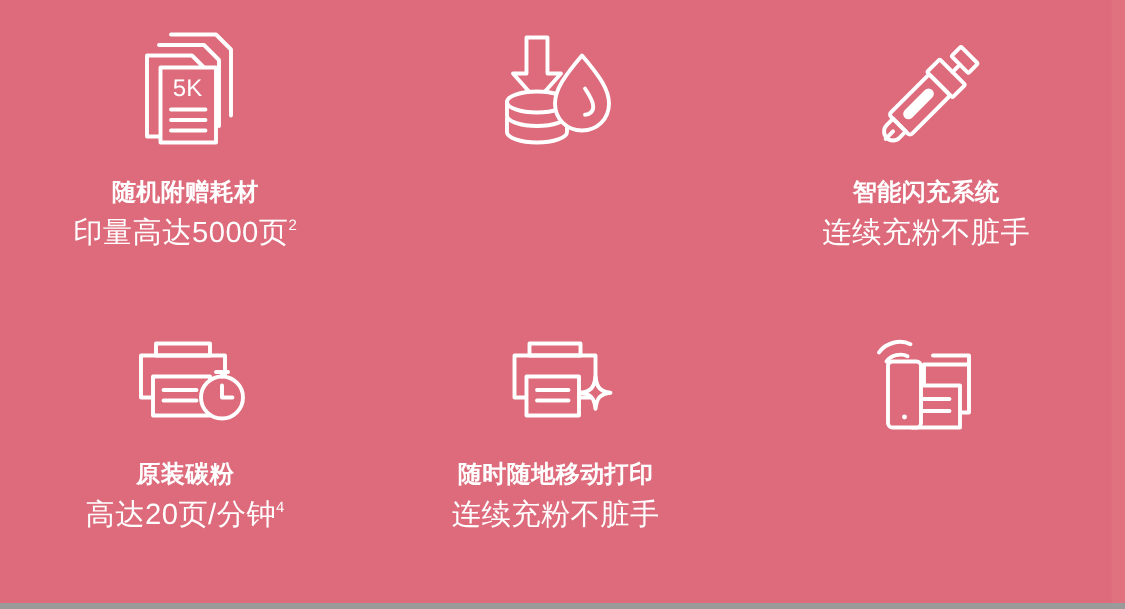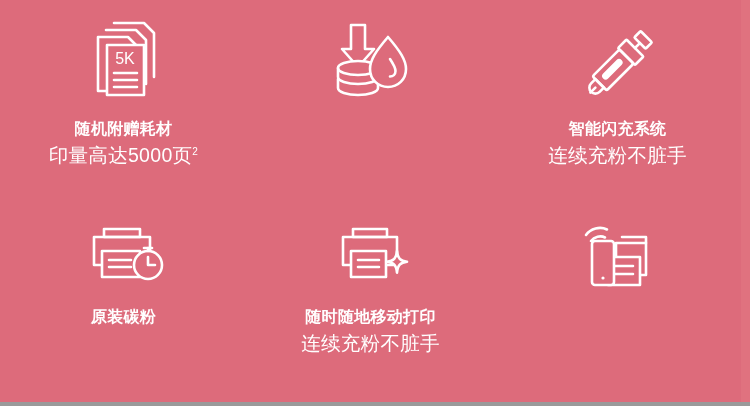--- a/index.html
+++ b/index.html
@@ -157,20 +157,21 @@
           <rect x="24" y="34" width="38" height="26" fill="#dd6b7b"></rect>
           <path d="M31 43 h22 M31 50 h22"></path>
           <circle cx="70" cy="48" r="14" fill="#dd6b7b"></circle>
           <path d="M70 40 v8 h7"></path>
           <path d="M66 31 h8"></path>
           <path d="M70 31 v3"></path>
         </svg>
       </div>
       <div class="caption">
         <span class="line l1">原装碳粉</span>
+        <span class="line l2"><span>高达20页/分钟</span><sup>4</sup></span>
       </div>
     </div>
 
     <div class="cell row2">
       <div class="icon-wrap">
         <svg width="92" height="80" viewBox="0 0 92 80" fill="none" stroke="#ffffff" stroke-width="2.6" stroke-linejoin="round" stroke-linecap="round">
           <path d="M28 12 h34 v8 h-34 z"></path>
           <path d="M18 20 h54 v28 h-11 M18 20 v28 h8"></path>
           <rect x="26" y="34" width="35" height="26" fill="#dd6b7b"></rect>
           <path d="M33 43 h21 M33 50 h21"></path>

